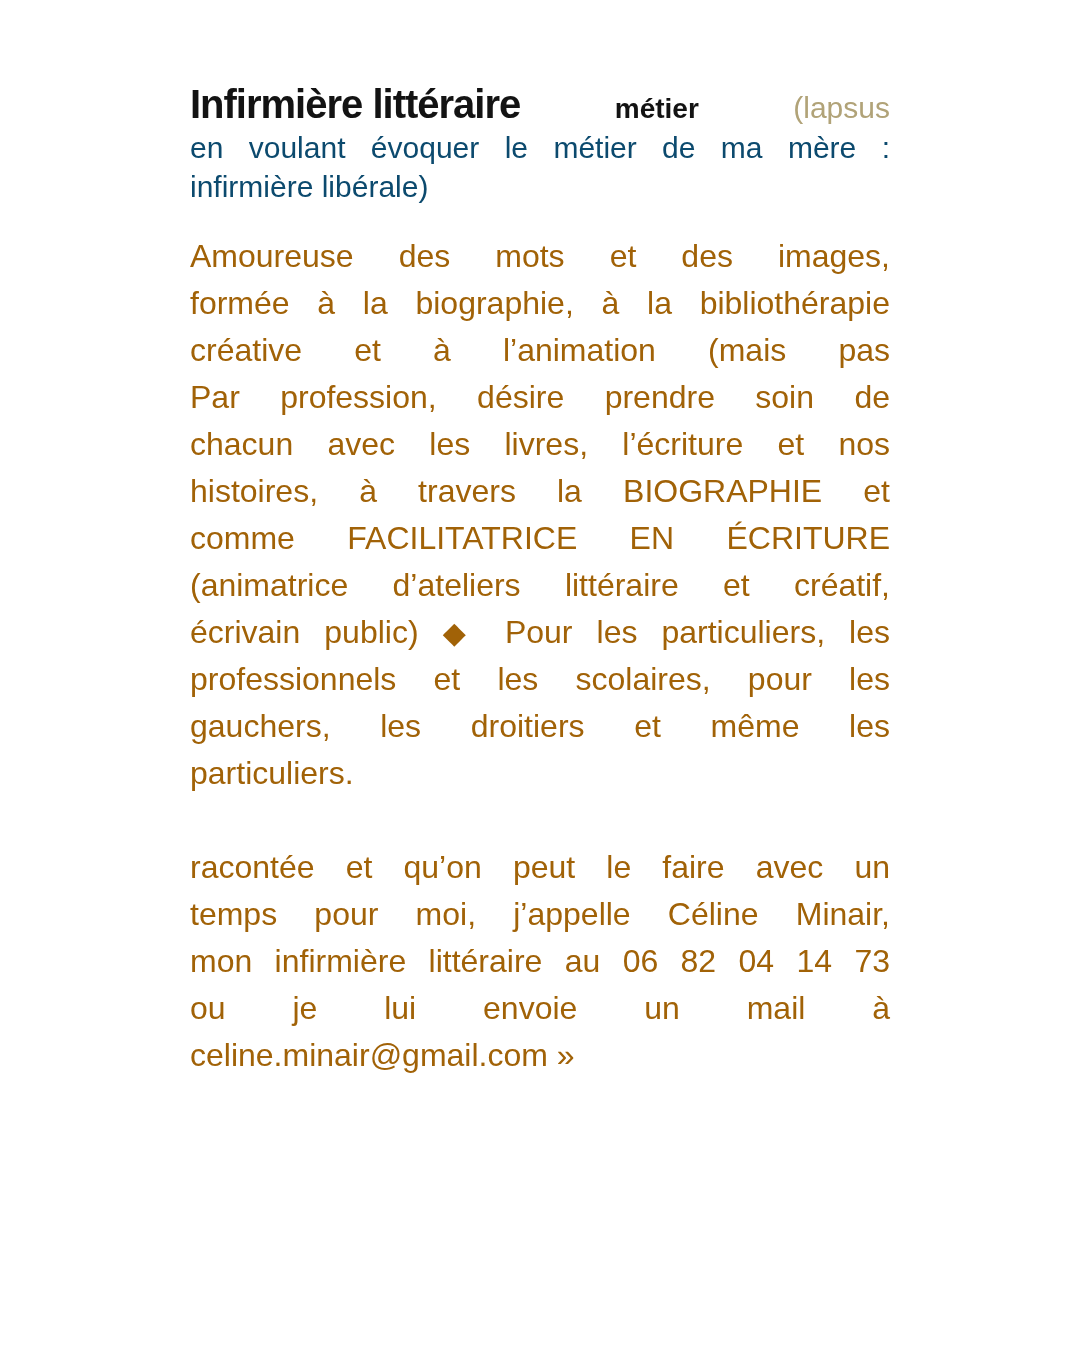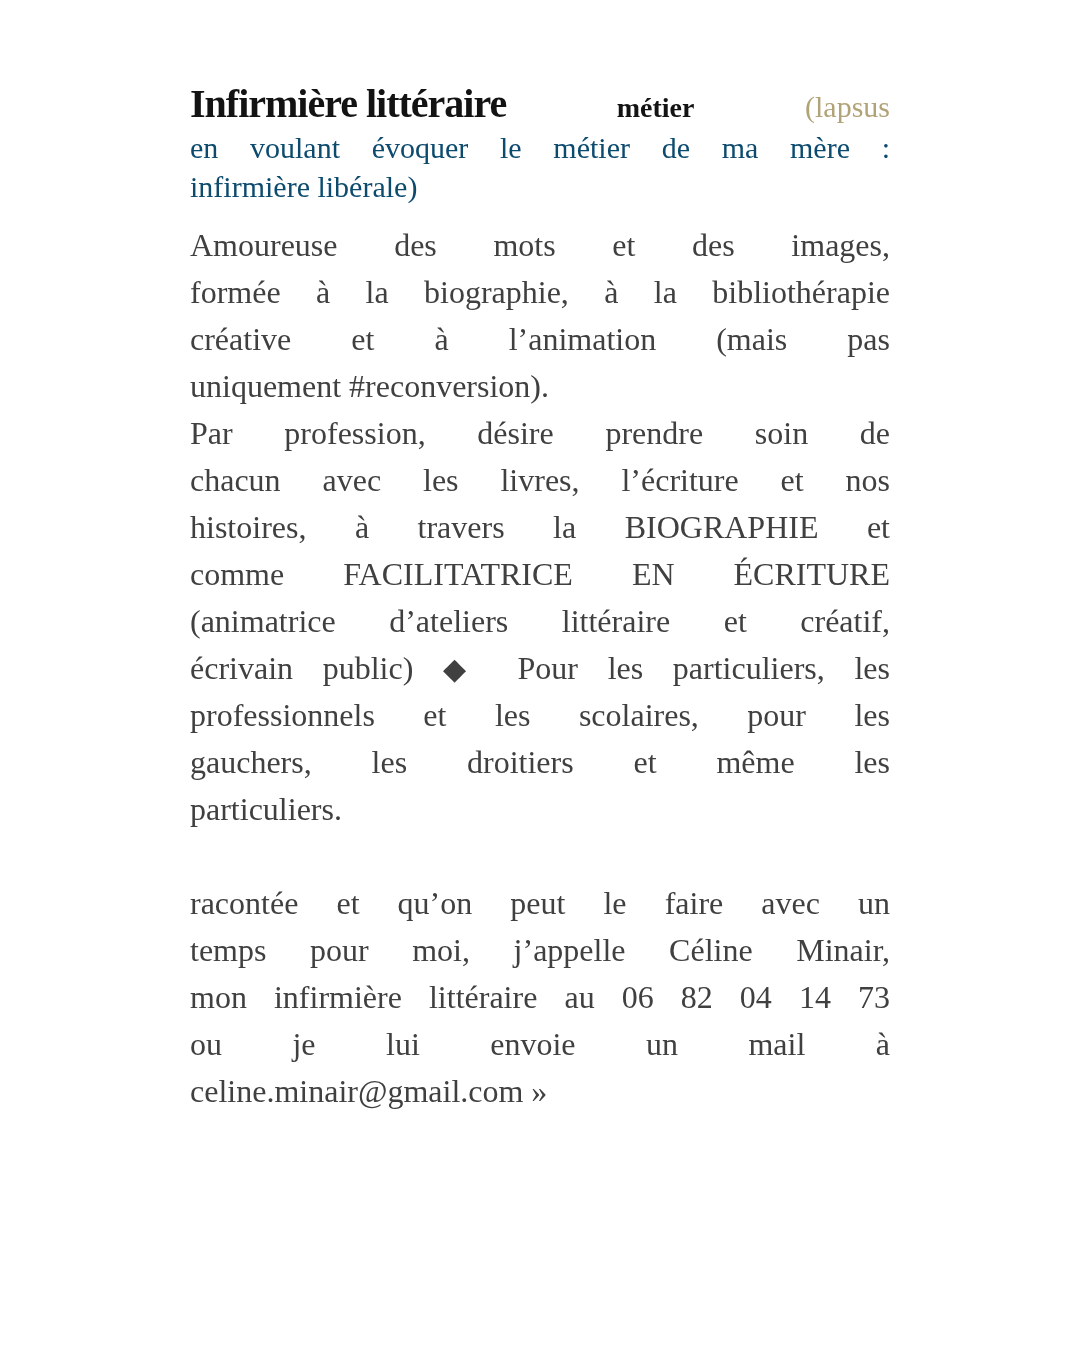--- a/index.html
+++ b/index.html
@@ -6,21 +6,21 @@
     margin: 0;
     padding: 0;
     background: #ffffff;
   }
   .page {
     position: relative;
     width: 944px;
     height: 1350px;
     background: #ffffff;
     overflow: hidden;
-    font-family: Liberation Serif, serif;
+    font-family: Liberation Sans, sans-serif;
     color: #131313;
   }
   .content {
     position: absolute;
     left: 190px;
     top: 80px;
     width: 700px;
   }
   
   .title-line1 {
@@ -52,24 +52,24 @@
     font-size: 30px;
     line-height: 39px;
     color: #0c4a6e;
   }
   .subtitle-line.justify {
     text-align: justify;
     text-align-last: justify;
   }
   
   .body-text {
-    margin-top: 16px;
+    margin-top: 27px;
     font-size: 32px;
     line-height: 47px;
-    color: #404040;
+    color: #a16207;
   }
   .line {
     text-align: justify;
     text-align-last: justify;
     white-space: normal;
   }
   .line.last {
     text-align: left;
     text-align-last: left;
   }
@@ -95,21 +95,20 @@
       <div class="subtitle-line justify">en voulant évoquer le métier de ma mère :</div>
       <div class="subtitle-line">infirmière libérale)</div>
     </div>
 
     <div class="body-text">
 
       <div>
         <div class="line">Amoureuse des mots et des images,</div>
         <div class="line">formée à la biographie, à la bibliothérapie</div>
         <div class="line">créative et à l’animation (mais pas</div>
-        <div class="line last">uniquement #reconversion).</div>
       </div>
 
       <div>
         <div class="line">Par profession, désire prendre soin de</div>
         <div class="line">chacun avec les livres, l’écriture et nos</div>
         <div class="line">histoires, à travers la BIOGRAPHIE et</div>
         <div class="line">comme FACILITATRICE EN ÉCRITURE</div>
         <div class="line">(animatrice d’ateliers littéraire et créatif,</div>
         <div class="line"><span>écrivain public)</span> <span class="diamond">◆</span> <span>Pour les particuliers, les</span></div>
         <div class="line">professionnels et les scolaires, pour les</div>

